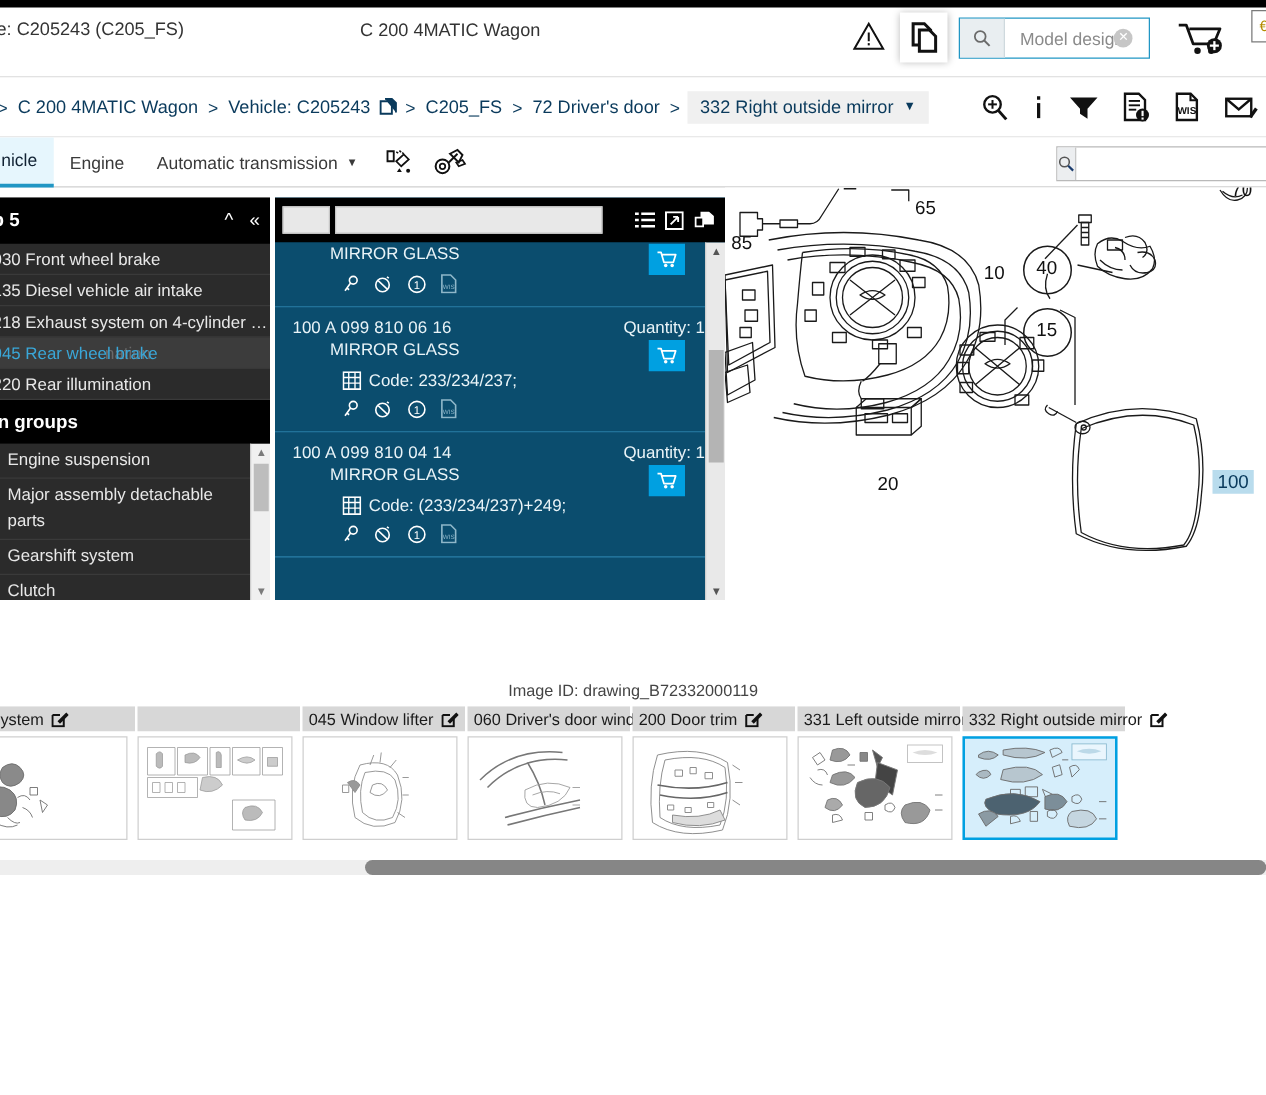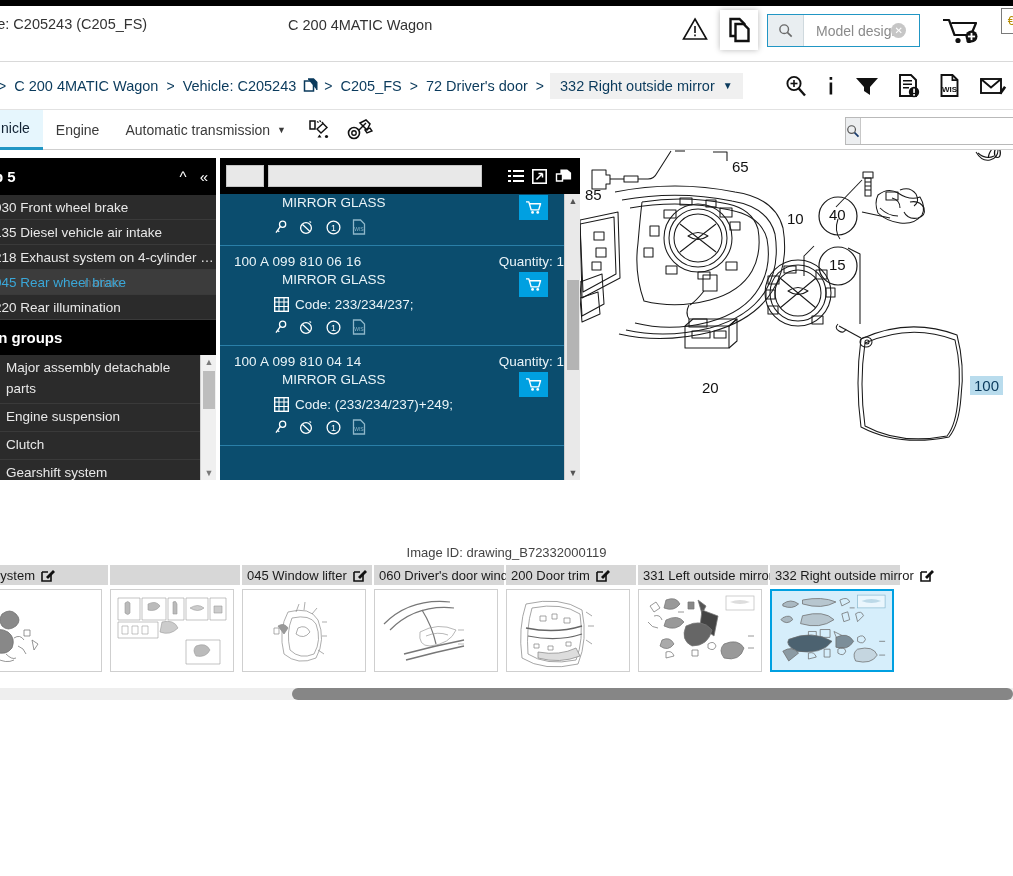--- a/index.html
+++ b/index.html
@@ -171,21 +171,21 @@
   .ph-act { cursor:pointer; display:flex; align-items:center; }
   .parts-body { position:relative; height:286px; overflow:hidden; }
   .part-row {
     background:#0b4d6e; border-bottom:1px solid #2a7fa8; padding:4px 0 7px 0;
     position:relative; cursor:pointer; color:#eaf4f8; width:344px;
   }
   .pr-line1 { display:flex; align-items:center; height:22px; font-size:13.5px; }
   .pr-pos { width:40px; padding-left:14px; }
   .pr-num { flex:1; letter-spacing:.2px; }
   .pr-qty { font-size:13.5px; }
-  .pr-name { font-size:13.5px; padding-left:62px; height:21px; }
+  .pr-name { font-size:13.5px; padding-left:44px; height:21px; }
   .pr-code { font-size:13.5px; padding-left:54px; height:23px; display:flex; align-items:center; gap:6px; }
   .pr-icons { padding-left:54px; display:flex; align-items:center; gap:11px; height:22px; }
   .pr-cart {
     position:absolute; right:16px; top:26px; width:29px; height:25px; background:#00a0e1;
     display:flex; align-items:center; justify-content:center; cursor:pointer;
   }
   .parts-scroll {
     position:absolute; right:0; top:36px; width:16px; height:286px; background:#e9e9e9;
     border-left:1px solid #cfcfcf;
   }
@@ -416,24 +416,24 @@
     </div>
     <div class="sb-item">
       <span class="lbl">220 Rear illumination</span>
     </div>
 
     <div class="sb-sub">
       <span>in groups</span>
     </div>
 
     <div class="sb-list">
+      <div class="sb-litem">Engine suspension</div>
       <div class="sb-litem">Major assembly detachable parts</div>
-      <div class="sb-litem">Engine suspension</div>
+      <div class="sb-litem">Gearshift system</div>
       <div class="sb-litem">Clutch</div>
-      <div class="sb-litem">Gearshift system</div>
       <div class="sb-scroll">
         <span class="ar" style="top:0">▲</span>
         <span class="thumb"></span>
         <span class="ar" style="bottom:0">▼</span>
       </div>
     </div>
   </div>
 
   <div class="parts">
     <div class="parts-head">

